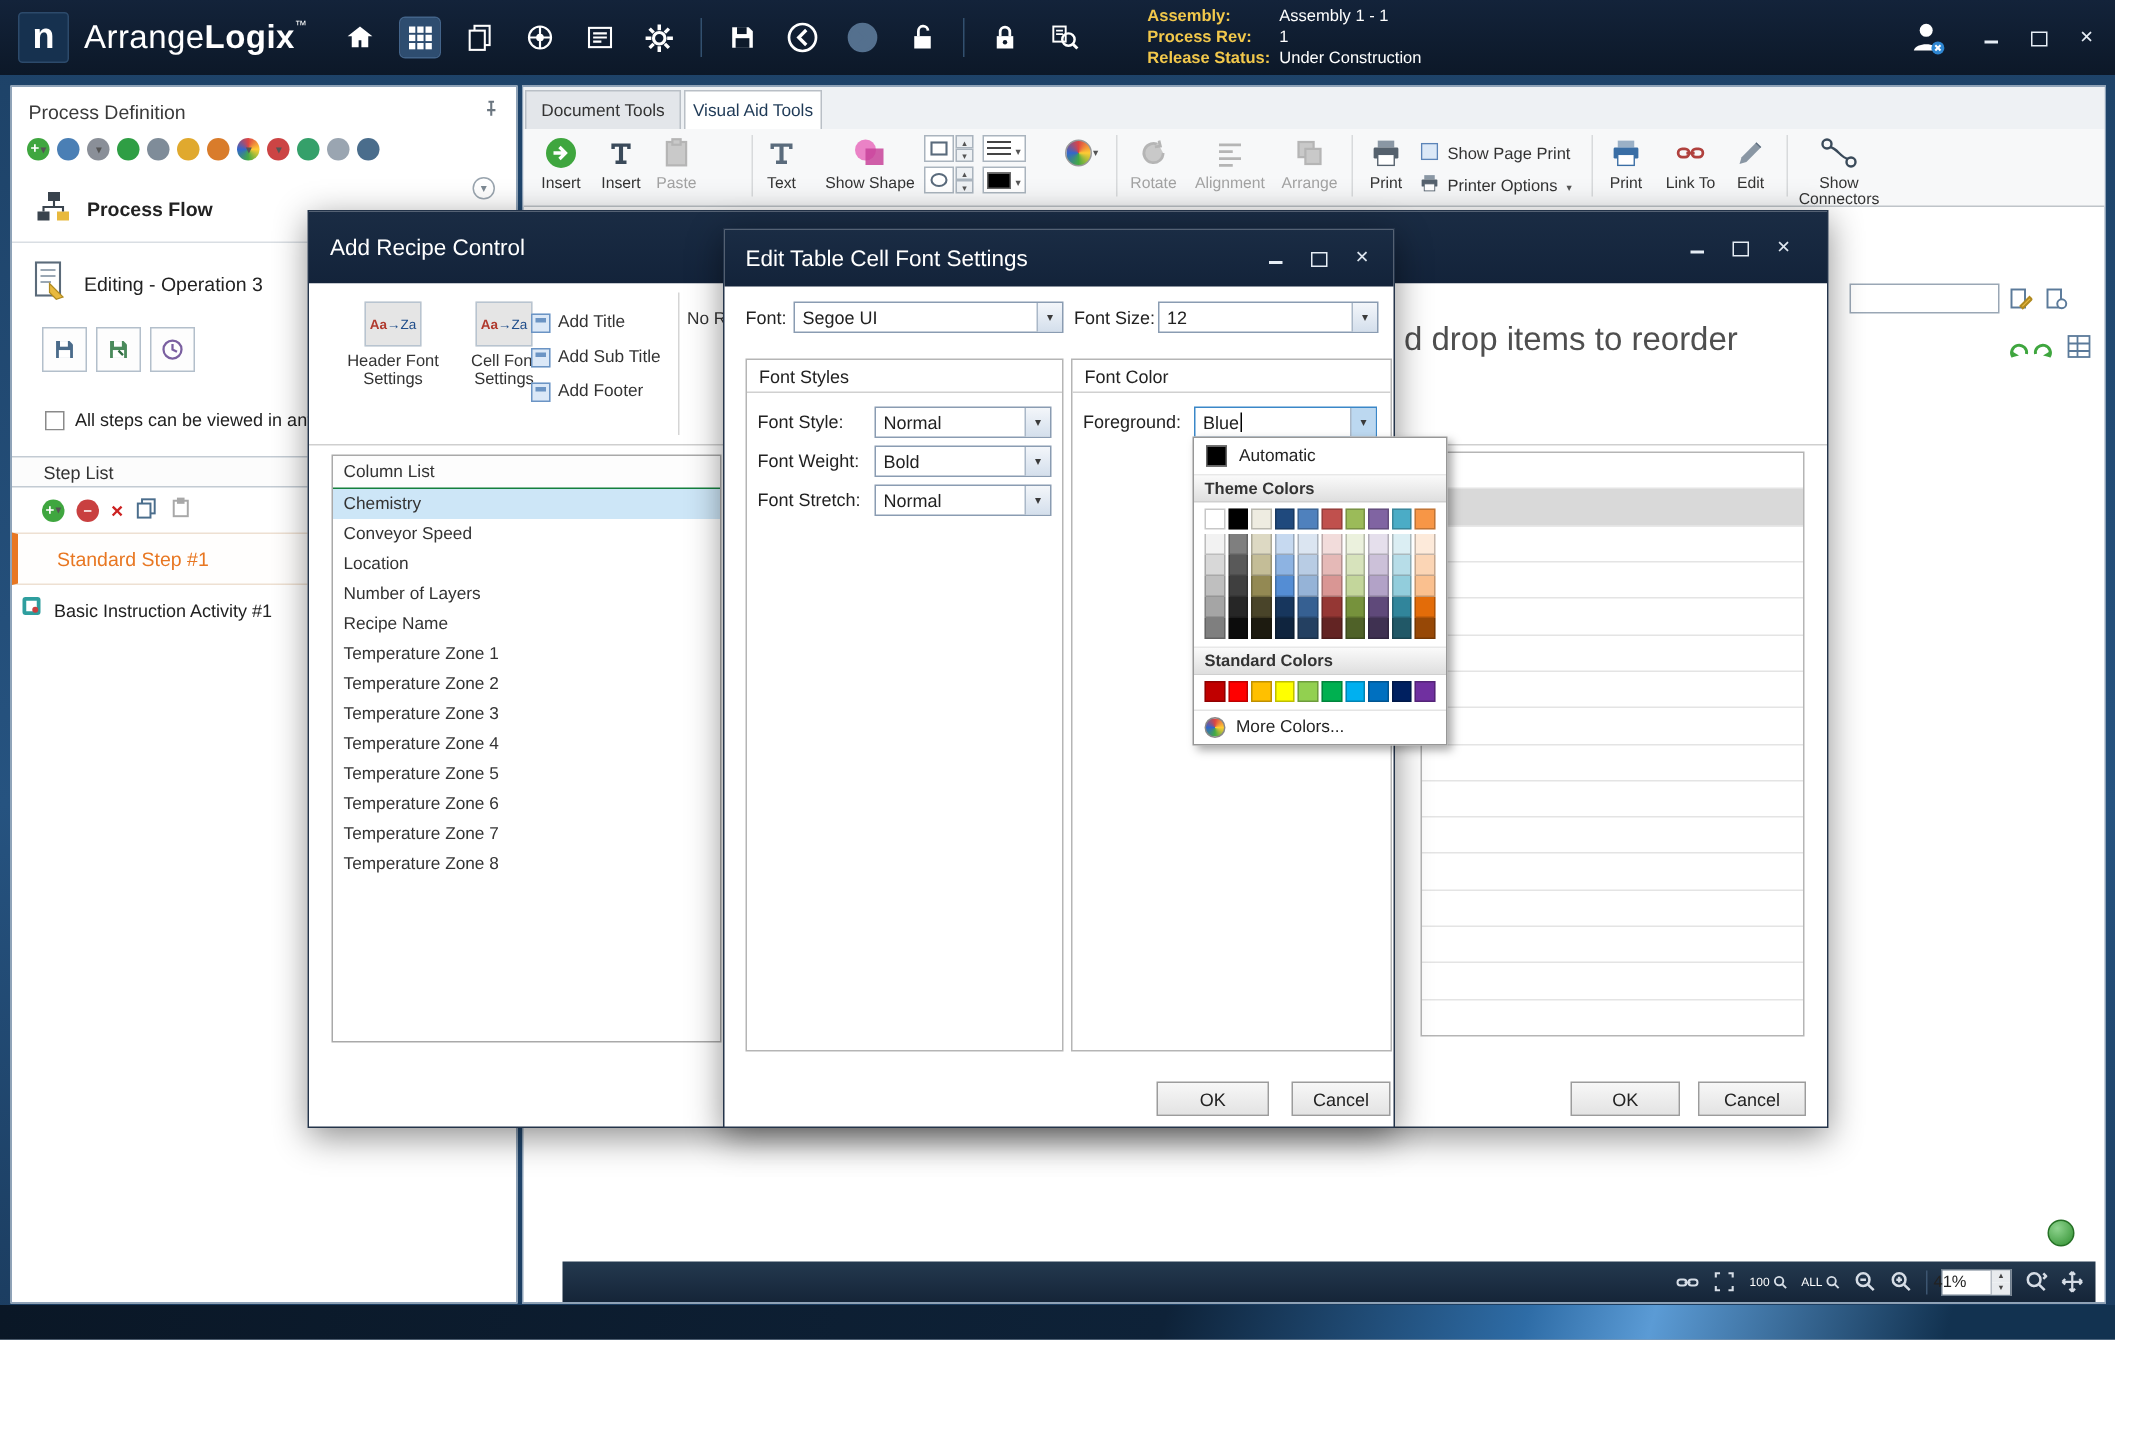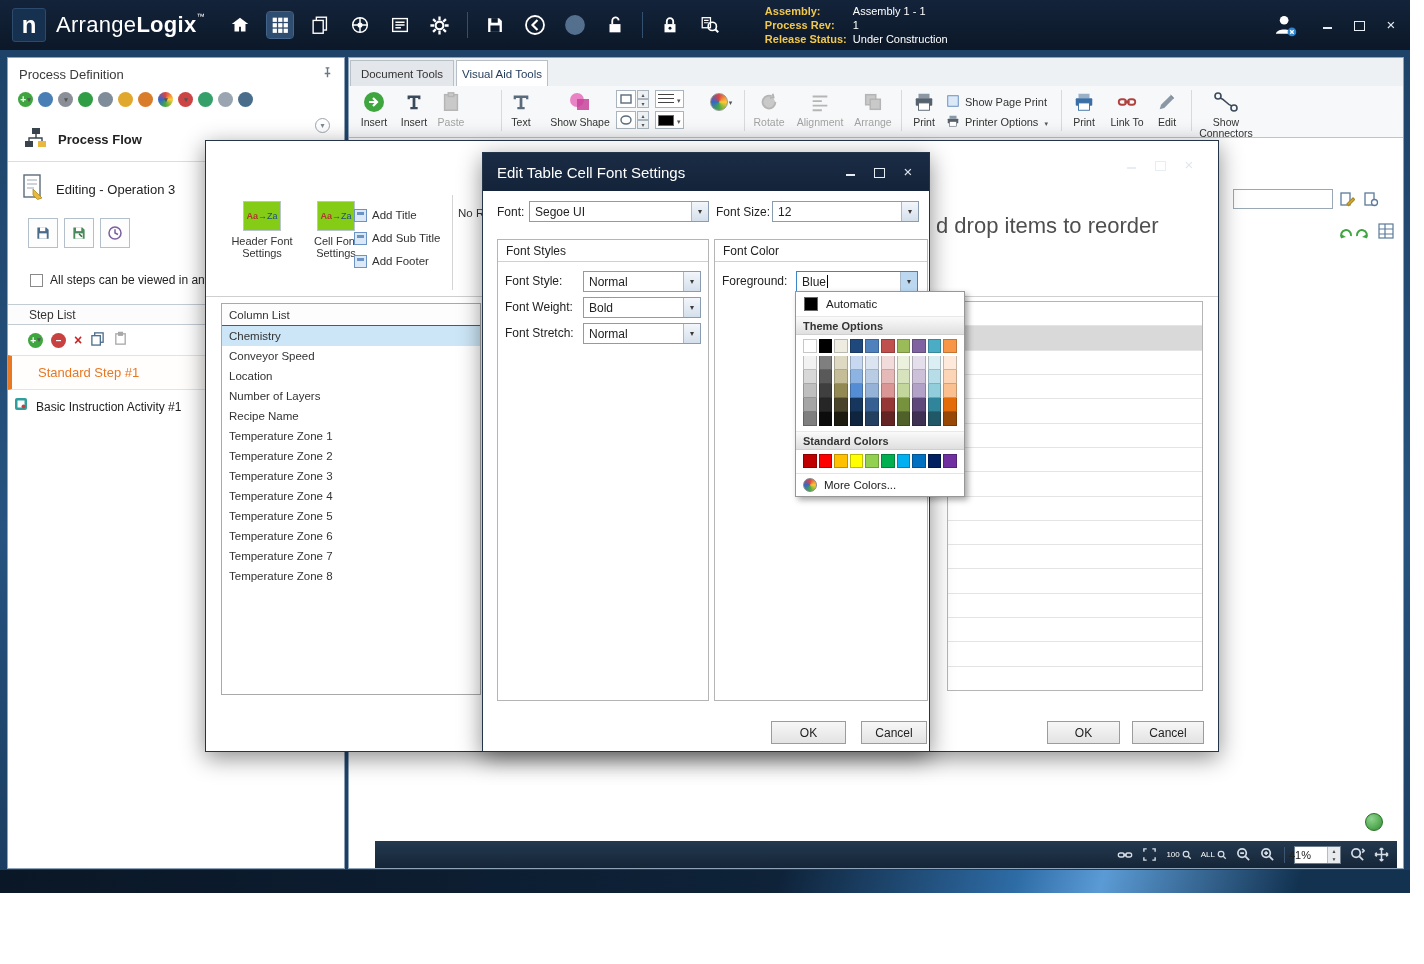--- a/index.html
+++ b/index.html
@@ -102,21 +102,21 @@
 .dlg-title{position:absolute;left:0;top:0;right:0;background:linear-gradient(180deg,#1a2c44,#13233a);color:#fff;display:flex;align-items:center;padding:0 14px;font-size:15px}
 .dlg-ctrl{position:absolute;display:flex;gap:15px;color:#dfe7f0;align-items:center}
 .btn{position:absolute;height:23px;background:linear-gradient(#f7f7f7,#e3e3e3);border:1px solid #9c9c9c;font-size:12px;color:#222;display:flex;align-items:center;justify-content:center}
 
 
 #addRecipe{left:205px;top:140px;width:1014px;height:612px;z-index:10}
 #addRecipe .dlg-title{height:48px}
 #addRecipe .dlg-ctrl{right:22px;top:18px}
 .ar-strip{position:absolute;left:0;top:48px;right:0;height:108px;background:#fff;border-bottom:1px solid #cfcfcf}
 .bigbtn{position:absolute;top:12px;width:80px;text-align:center;font-size:11px;color:#333;line-height:12px}
-.aaza{width:38px;height:30px;margin:0 auto 4px;border:1px solid #b8c4d0;background:#84cc16;font-size:9px;display:flex;align-items:center;justify-content:center;color:#1f4d8a}
+.aaza{width:38px;height:30px;margin:0 auto 4px;border:1px solid #b8c4d0;background:#e5e5e5;font-size:9px;display:flex;align-items:center;justify-content:center;color:#1f4d8a}
 .aaza b{color:#b03a2e;font-weight:bold}
 .smallbtn{position:absolute;left:148px;display:flex;align-items:center;gap:5px;font-size:11.5px;color:#333;height:16px}
 .smb-ic{width:13px;height:13px;background:#dbe8f7;border:1px solid #6b94c4;position:relative}
 .smb-ic::after{content:"";position:absolute;left:2px;top:2px;right:2px;height:3px;background:#6b94c4}
 .grp-cap{position:absolute;left:0;top:137px;width:246px;text-align:center;font-size:11px;color:#555}
 .vsep{position:absolute;top:6px;bottom:6px;width:1px;background:#d5d5d5}
 .partial{position:absolute;left:252px;top:66px;font-size:11.5px;color:#333;white-space:nowrap}
 .col-list{position:absolute;left:15px;top:162px;width:260px;height:392px;border:1px solid #a9a9a9;background:#fff}
 .col-hdr{height:22px;border-bottom:1px solid #15803d;background:#fdfdfd;display:flex;align-items:center;padding-left:7px;font-size:11.5px;color:#333}
 .col-item{height:20px;line-height:20px;padding-left:7px;font-size:11.5px;color:#333}
@@ -680,20 +680,23 @@
             <path d="M8 1v14M1 8h14M8 1l-2 2M8 1l2 2M8 15l-2-2M8 15l2-2M1 8l2-2M1 8l2 2M15 8l-2-2M15 8l-2 2"></path>
           </svg>
         </span>
     </div>
   </div>
 
   <div class="app-bottom"></div>
 </div>
 
 <div class="dialog" id="addRecipe">
+  <div class="dlg-title">
+      <span>Add Recipe Control</span>
+    </div>
   <div class="dlg-ctrl" style="top:18px">
     <span class="wb wb-min"></span>
     <span class="wb wb-max"></span>
     <span class="wb wb-close"></span>
   </div>
 
   <div class="ar-strip">
     <div class="bigbtn" style="left:16px">
       <div class="aaza"><b>Aa</b>→Za</div>
       <span>Header Font Settings</span>
@@ -822,21 +825,21 @@
   <div class="btn" style="left:378px;top:568px;width:66px">
       <span>Cancel</span>
     </div>
 </div>
 
 <div id="colorPopup">
   <div class="auto-row">
     <span class="auto-sw"></span>
     <span>Automatic</span>
   </div>
-  <div class="pp-hdr">Theme Options</div>
+  <div class="pp-hdr">Theme Colors</div>
   <div class="sw-grid">
       <div class="sw-row first">
         <span class="sw" style="background: rgb(255, 255, 255);"></span>
         <span class="sw" style="background: rgb(0, 0, 0);"></span>
         <span class="sw" style="background: rgb(238, 236, 225);"></span>
         <span class="sw" style="background: rgb(31, 73, 125);"></span>
         <span class="sw" style="background: rgb(79, 129, 189);"></span>
         <span class="sw" style="background: rgb(192, 80, 77);"></span>
         <span class="sw" style="background: rgb(155, 187, 89);"></span>
         <span class="sw" style="background: rgb(128, 100, 162);"></span>

